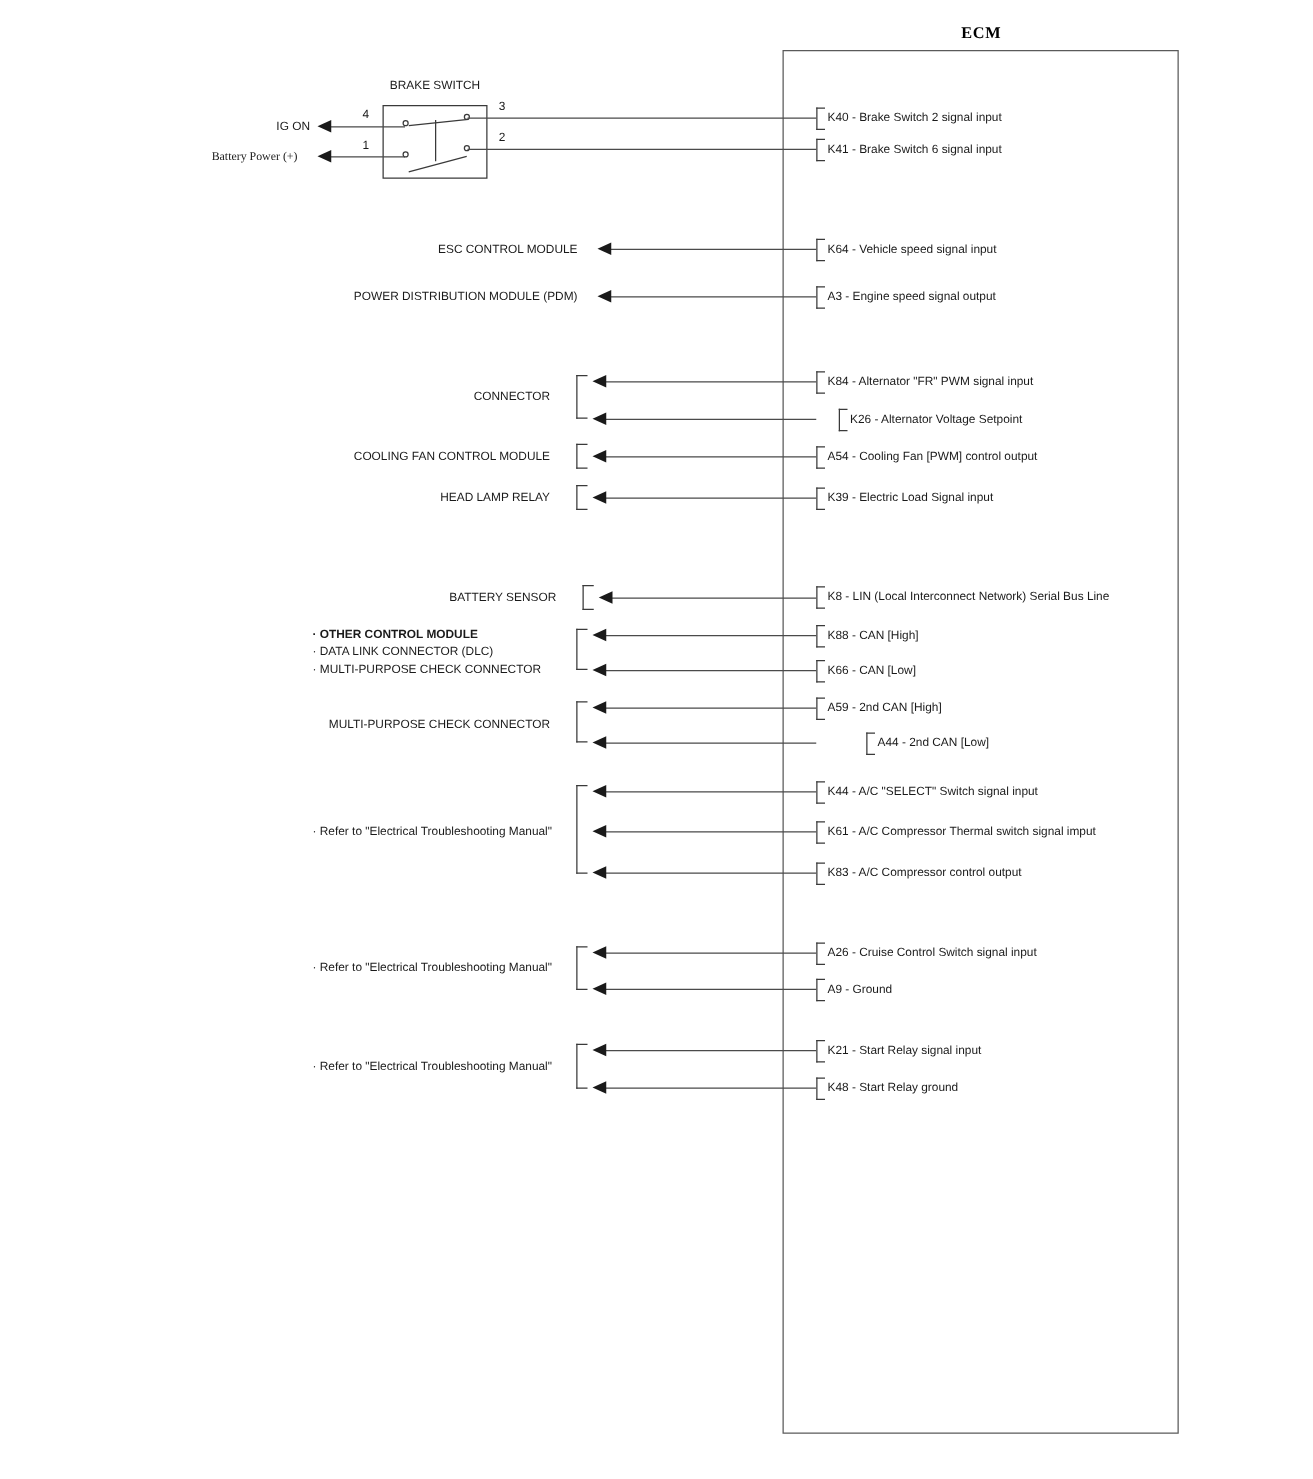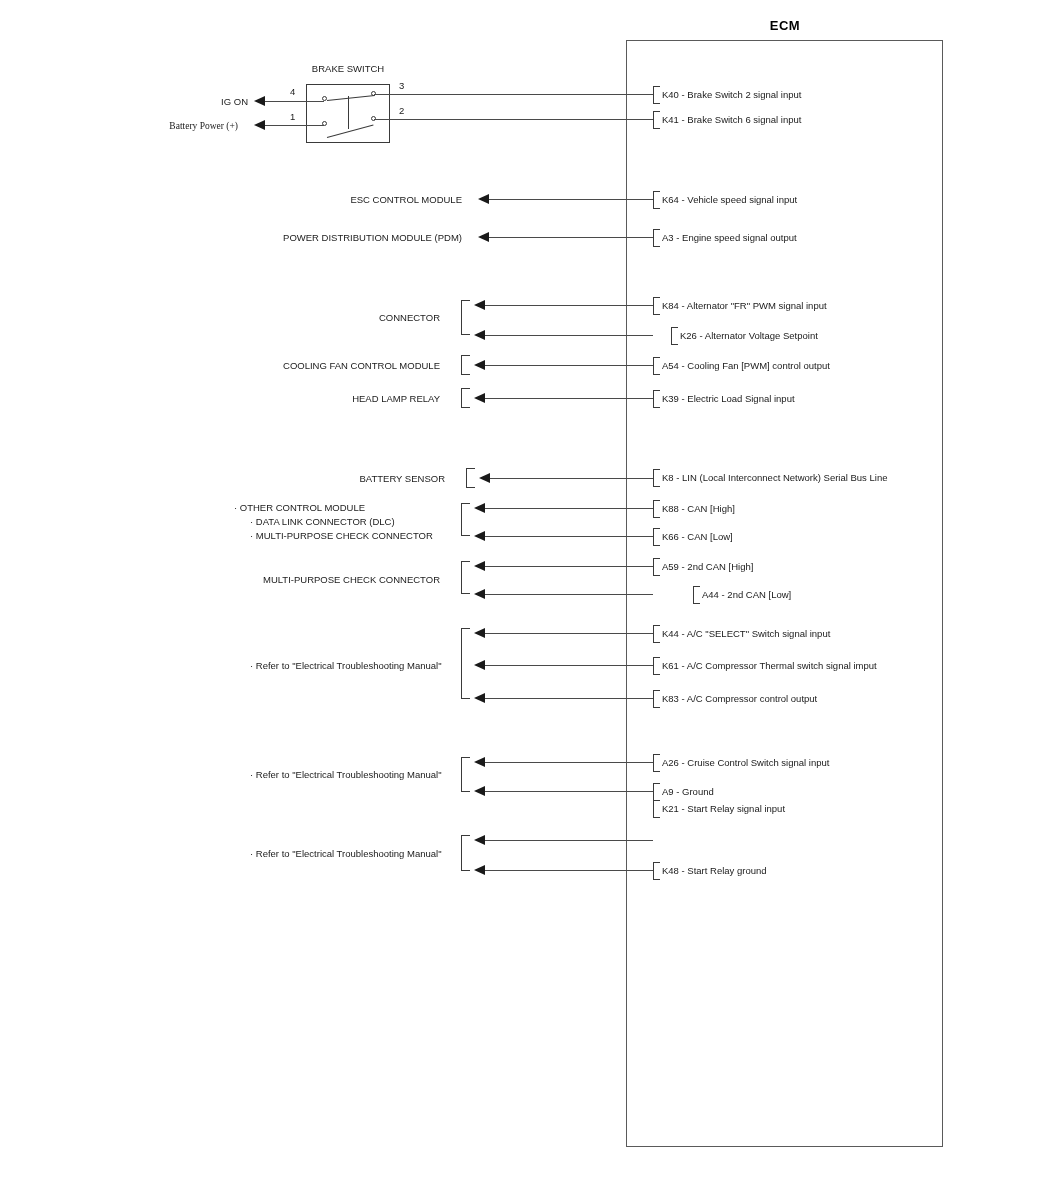--- a/index.html
+++ b/index.html
@@ -22,20 +22,21 @@
   .ecm-title {
     position: absolute;
     left: 626px;
     top: 18px;
     width: 318px;
     text-align: center;
     font-size: 13px;
     font-weight: bold;
     letter-spacing: 0.5px;
     color: #000;
+    font-family: Liberation Serif, serif;
   }
   .ecm-box {
     position: absolute;
     left: 626px;
     top: 40px;
     width: 317px;
     height: 1107px;
     border: 1.5px solid #5a5a5a;
     background: transparent;
     box-sizing: border-box;
@@ -246,21 +247,21 @@
     <div class="pin-text">K83 - A/C Compressor control output</div>
   </div>
   <div class="pin" style="top:752px;">
     <div class="pin-bracket"></div>
     <div class="pin-text">A26 - Cruise Control Switch signal input</div>
   </div>
   <div class="pin" style="top:781px;">
     <div class="pin-bracket"></div>
     <div class="pin-text">A9 - Ground</div>
   </div>
-  <div class="pin" style="top:798px;">
+  <div class="pin" style="top:830px;">
     <div class="pin-bracket"></div>
     <div class="pin-text">K21 - Start Relay signal input</div>
   </div>
   <div class="pin" style="top:860px;">
     <div class="pin-bracket"></div>
     <div class="pin-text">K48 - Start Relay ground</div>
   </div>
 
   <div class="wire" style="left:488px; top:199px; width:165px;"></div>
   <div class="arrow-left" style="left:478px; top:194px;"></div>
@@ -290,21 +291,21 @@
   <div class="gbracket" style="left:466px; top:468px; height:20px;"></div>
   <div class="wire" style="left:489px; top:478px; width:164px;"></div>
   <div class="arrow-left" style="left:479px; top:473px;"></div>
   <div class="lbl" style="left:320px; top:472px; width:125px;">BATTERY SENSOR</div>
 
   <div class="gbracket" style="left:461px; top:503px; height:33px;"></div>
   <div class="wire" style="left:484px; top:508px; width:169px;"></div>
   <div class="arrow-left" style="left:474px; top:503px;"></div>
   <div class="wire" style="left:484px; top:536px; width:169px;"></div>
   <div class="arrow-left" style="left:474px; top:531px;"></div>
-  <div class="lbl multi" style="left:234px; top:501px; width:210px;">· OTHER CONTROL MODULE</div>
+  <div class="lbl multi" style="left:250px; top:501px; width:210px;font-weight:bold;">· OTHER CONTROL MODULE</div>
   <div class="lbl multi" style="left:250px; top:515px; width:210px;">· DATA LINK CONNECTOR (DLC)</div>
   <div class="lbl multi" style="left:250px; top:529px; width:210px;">· MULTI-PURPOSE CHECK CONNECTOR</div>
 
   <div class="gbracket" style="left:461px; top:561px; height:33px;"></div>
   <div class="wire" style="left:484px; top:566px; width:169px;"></div>
   <div class="arrow-left" style="left:474px; top:561px;"></div>
   <div class="wire" style="left:484px; top:594px; width:169px;"></div>
   <div class="arrow-left" style="left:474px; top:589px;"></div>
   <div class="lbl" style="left:250px; top:573px; width:190px;">MULTI-PURPOSE CHECK CONNECTOR</div>
 

